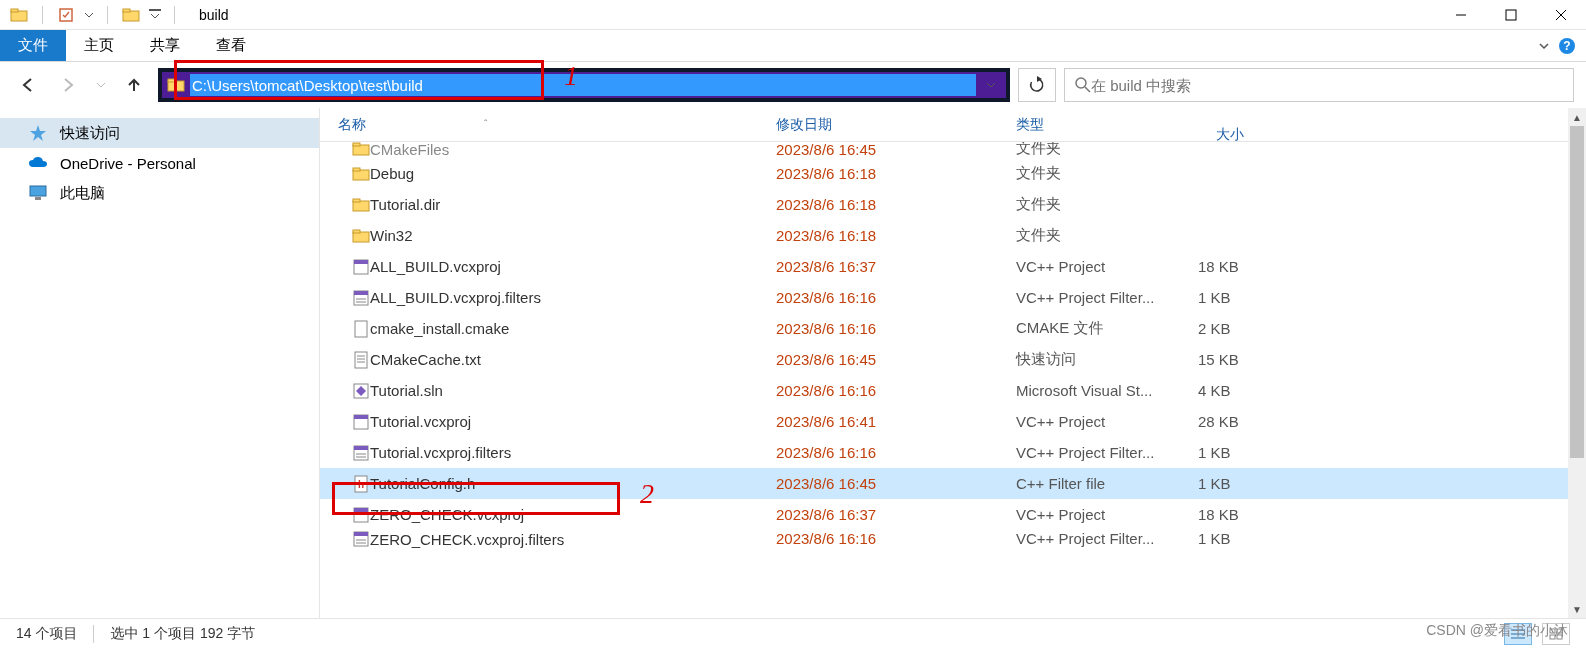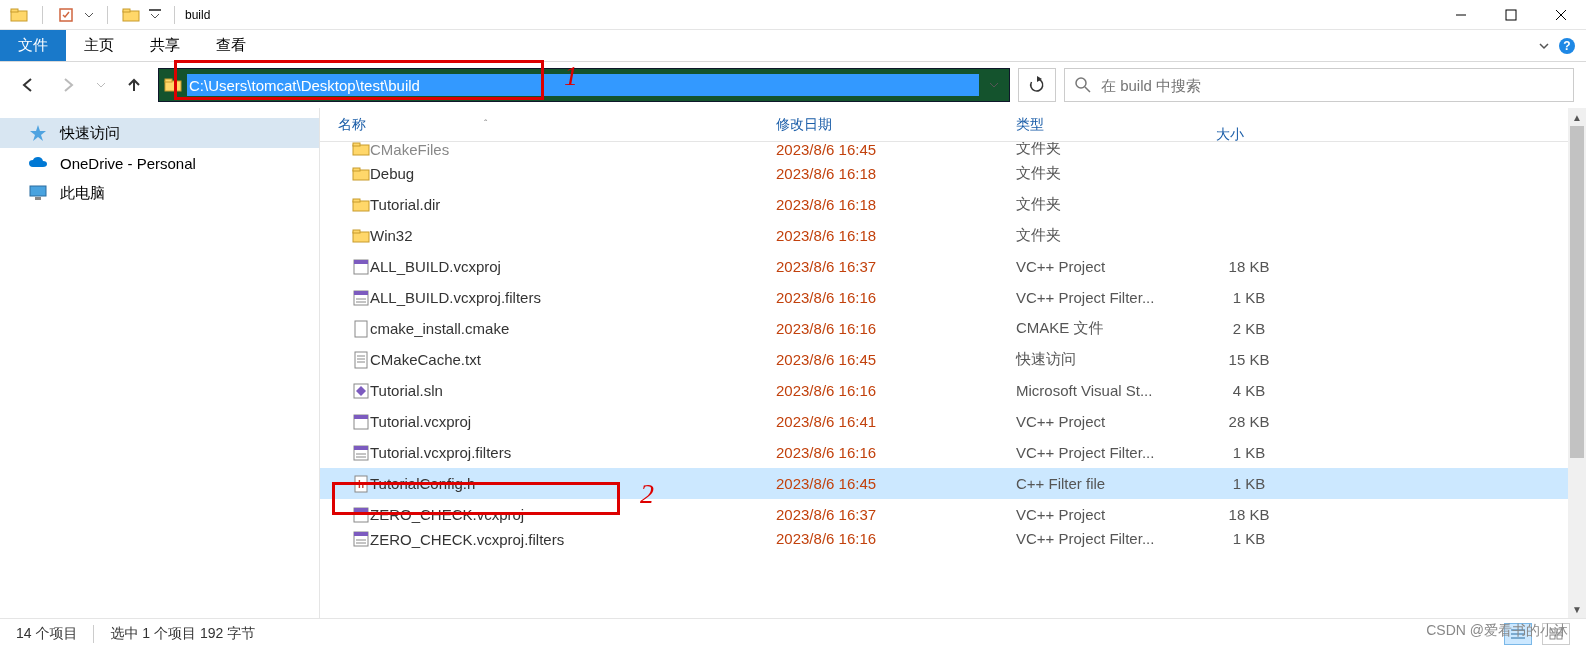--- a/index.html
+++ b/index.html
@@ -1,39 +1,39 @@
 <!DOCTYPE html>
 <html><head>
 <meta charset="utf-8">
 <style>
 * { margin: 0; padding: 0; box-sizing: border-box; font-family: "Microsoft YaHei", "Segoe UI", sans-serif; }
 body { background: #fff; font-size: 13px; color: #000; width: 1586px; height: 648px; overflow: hidden; display: flex; flex-direction: column; }
 .titlebar { height: 30px; display: flex; align-items: center; padding: 0 0 0 8px; border-bottom: 1px solid #e5e5e5; }
 .titlebar .qat { display: flex; align-items: center; gap: 6px; }
 .titlebar .qat .icon { width: 22px; height: 22px; display: flex; align-items: center; justify-content: center; }
 .titlebar .sep { width: 1px; height: 18px; background: #ccc; margin: 0 6px; }
-.titlebar .win-title { margin-left: 4px; font-size: 12px; }
+.titlebar .win-title { margin-left: 18px; font-size: 14px; }
 .titlebar .spacer { flex: 1; }
 .titlebar .win-controls { display: flex; }
 .titlebar .win-controls .btn { width: 50px; height: 30px; display: flex; align-items: center; justify-content: center; }
 .ribbon-tabs { height: 32px; display: flex; align-items: stretch; border-bottom: 1px solid #d9d9d9; }
 .ribbon-tabs .tab { padding: 0 18px; display: flex; align-items: center; font-size: 15px; cursor: pointer; }
 .ribbon-tabs .tab.file { background: #1979ca; color: #fff; font-weight: 400; }
 .ribbon-tabs .tab.normal { color: #000; }
 .ribbon-tabs .rspacer { flex: 1; }
 .ribbon-tabs .help { display: flex; align-items: center; padding: 0 10px; gap: 8px; }
 .navbar { height: 46px; display: flex; align-items: center; padding: 0 12px; gap: 8px; position: relative; }
 .navbar .navbtn { width: 32px; height: 32px; display: flex; align-items: center; justify-content: center; color: #777; }
 .navbar .navbtn.disabled { color: #bbb; }
-.addr-wrap { flex: 1; display: flex; align-items: center; border: 1px solid #0f172a; height: 34px; background: #14532d; }
+.addr-wrap { flex: 1; display: flex; align-items: center; border: 4px solid #0f172a; height: 34px; background: #4c1d95; }
 .addr-wrap .folder-ic { width: 28px; display: flex; align-items: center; justify-content: center; }
 .addr-input { flex: 1; border: none; outline: none; font-size: 15px; padding: 4px 2px; background: #3399ff; color: #fff; height: 22px; }
 .addr-drop { width: 30px; display: flex; align-items: center; justify-content: center; color: #555; }
 .refresh-btn { width: 38px; height: 34px; border: 1px solid #ccc; display: flex; align-items: center; justify-content: center; margin-left: 0; }
-.search-box { width: 510px; height: 34px; border: 1px solid #ccc; display: flex; align-items: center; padding: 0 10px; color: #777; gap: 10px; }
+.search-box { width: 510px; height: 34px; border: 1px solid #ccc; display: flex; align-items: center; padding: 0 10px; color: #777; gap: 0; }
 .search-box input { border: none; outline: none; flex: 1; font-size: 15px; color: #555; }
 .addr-annot-box { position: absolute; border: 3px solid #d00; pointer-events: none; }
 .addr-annot-num { position: absolute; font-family: serif; font-style: italic; font-size: 28px; color: #d00; pointer-events: none; }
 .main { flex: 1; display: flex; overflow: hidden; }
 .sidebar { width: 320px; border-right: 1px solid #e5e5e5; padding-top: 10px; background: #fff; }
 .sidebar .nav-item { height: 30px; display: flex; align-items: center; padding-left: 28px; gap: 12px; font-size: 15px; cursor: pointer; }
 .sidebar .nav-item.selected { background: #d8e6f2; }
 .sidebar .nav-item .nicon { width: 20px; height: 20px; display: flex; align-items: center; justify-content: center; }
 .content { flex: 1; display: flex; flex-direction: column; position: relative; }
 .col-headers { height: 34px; display: flex; align-items: center; border-bottom: 1px solid #e5e5e5; color: #1a5da8; font-size: 14px; }
@@ -44,21 +44,21 @@
 .ch-size { width: 120px; text-align: right; padding-right: 18px; padding-left:0;margin-top:20px; }
 .sort-ind { margin-left: 110px; color: #888; font-size: 10px; }
 .file-list { flex: 1; overflow: hidden; }
 .file-row { height: 31px; display: flex; align-items: center; font-size: 15px; color: #333; }
 .file-row.selected { background: #cce8ff; }
 .file-row.cut-top { height: 16px; overflow: hidden; align-items: flex-end; color: #888; }
 .file-row.cut-bottom { height: 22px; overflow: hidden; align-items: flex-start; }
 .file-row .c-name { width: 438px; display: flex; align-items: center; padding-left: 32px; }
 .file-row .c-date { width: 240px; padding-left: 18px; color: #c2410c; }
 .file-row .c-type { width: 200px; padding-left: 18px; color: #555; white-space: nowrap; overflow: hidden; text-overflow: ellipsis; }
-.file-row .c-size { width: 120px; text-align: center; padding-right: 18px; color: #555; }
+.file-row .c-size { width: 120px; text-align: left; padding-right: 18px; color: #555; }
 .file-row .ficon { width: 18px; height: 18px; display: flex; align-items: center; justify-content: center; flex-shrink: 0; }
 .row-annot-box { position: absolute; border: 3px solid #d00; pointer-events: none; }
 .scrollbar-v { width: 18px; background: #f0f0f0; display: flex; flex-direction: column; }
 .sb-btn { height: 18px; display: flex; align-items: center; justify-content: center; color: #555; font-size: 10px; }
 .sb-track { flex: 1; position: relative; }
 .sb-thumb { position: absolute; left: 2px; right: 2px; top: 0; height: 70%; background: #c2c2c2; }
 .statusbar { height: 30px; border-top: 1px solid #e5e5e5; display: flex; align-items: center; padding: 0 16px; font-size: 14px; color: #333; gap: 6px; }
 .statusbar .ssep { width: 1px; height: 18px; background: #ccc; margin: 0 10px; }
 .statusbar .sspacer { flex:1; }
 .statusbar .viewbtn { width: 28px; height: 22px; border: 1px solid #ccc; margin-left: 4px; display:flex; align-items:center; justify-content:center; }

